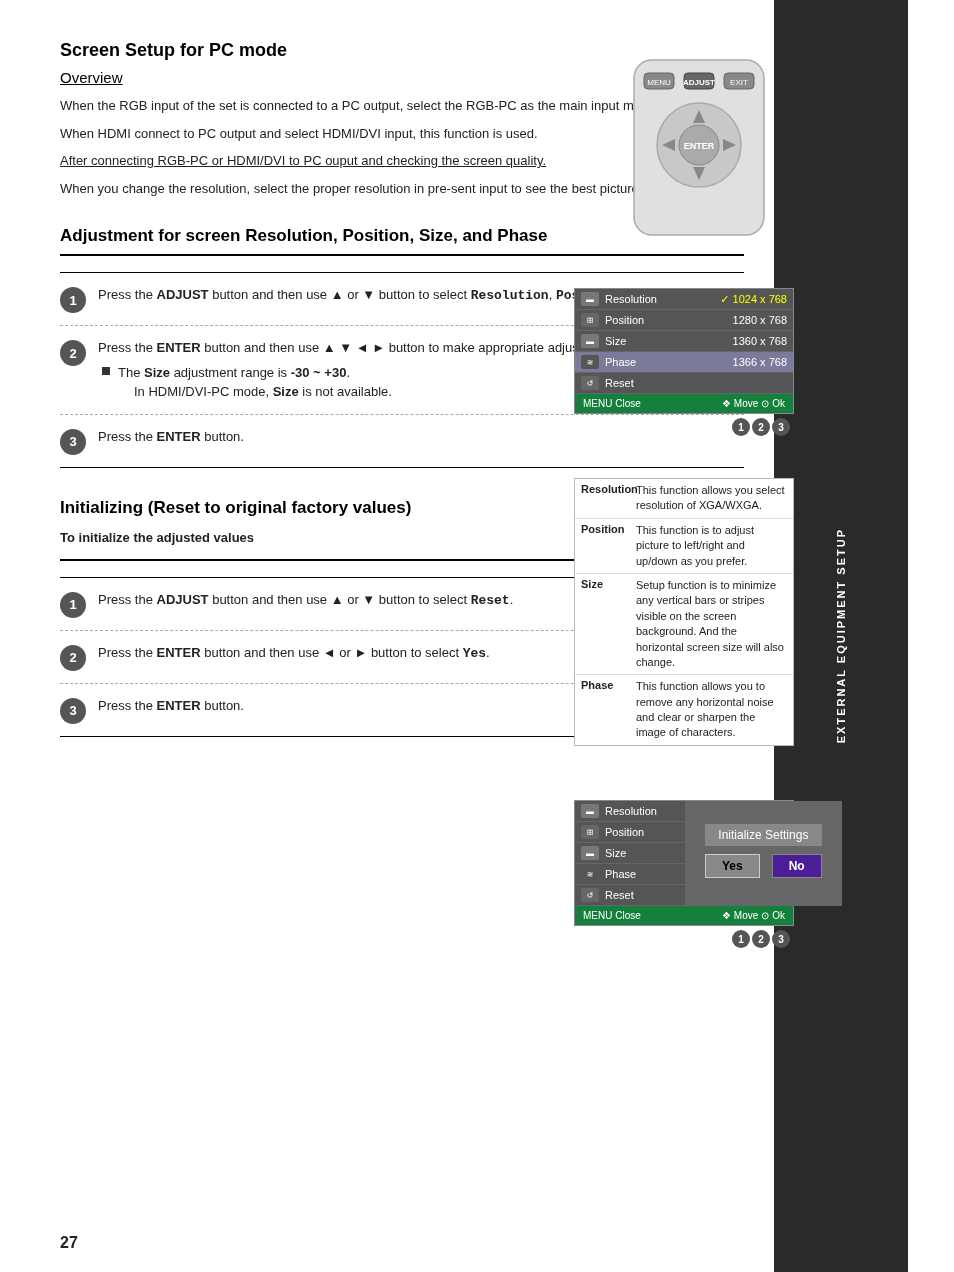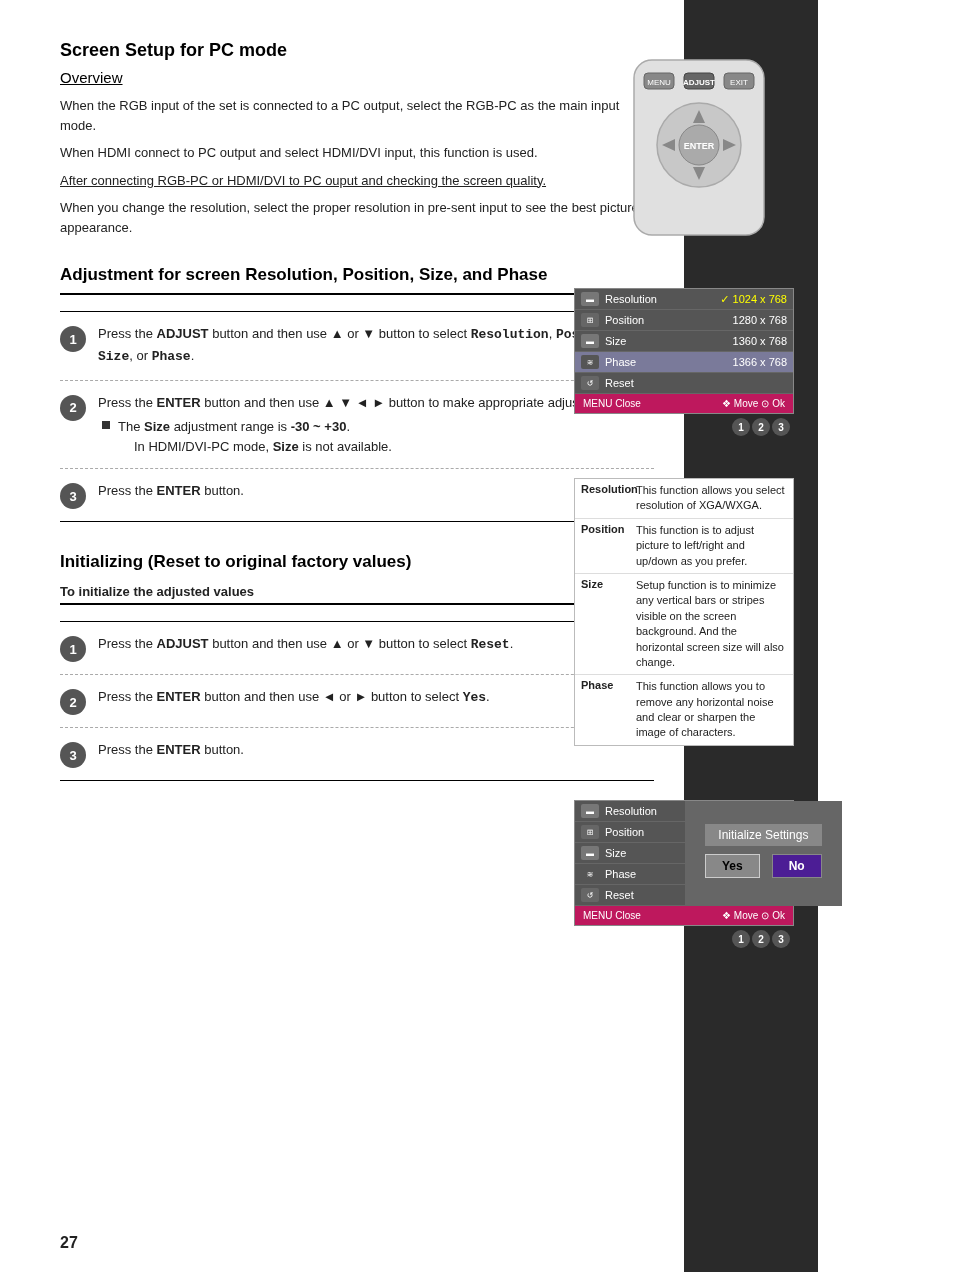--- a/index.html
+++ b/index.html
@@ -8,21 +8,21 @@
       min-height: 1272px;
       background: #fff;
       font-family: Arial, Helvetica, sans-serif;
       font-size: 13px;
       color: #222;
       position: relative;
     }
 
     .page-container {
       display: flex;
-      width: 818px;
+      width: 908px;
       min-height: 1272px;
     }
 
     .main-content {
       flex: 1;
       padding: 40px 30px 40px 60px;
       max-width: 820px;
     }
 
     .right-sidebar {
@@ -216,21 +216,21 @@
     .menu-row-value {
       font-size: 11px;
       color: #fff;
     }
 
     .menu-footer {
       display: flex;
       justify-content: space-between;
       padding: 4px 8px;
       font-size: 10px;
-      background: #be185d;
+      background: #15803d;
     }
 
     
     .step-circles {
       display: flex;
       justify-content: flex-end;
       margin-top: 4px;
       margin-right: 4px;
     }
 
@@ -378,21 +378,21 @@
           <div class="step-content">
             Press the <b>ENTER</b> button.
           </div>
         </div>
 
       </div>
     </div>
 
     <div class="initialize-section">
       <h2 class="adjustment-title">Initializing (Reset to original factory values)</h2>
-      <p class="initialize-subtitle" style="margin-top:12px;margin-bottom:4px;">To initialize the adjusted values</p>
+      <p class="initialize-subtitle" style="margin-top:12px;margin-bottom:14px;">To initialize the adjusted values</p>
       <hr class="section-divider">
 
       <div class="steps-container">
 
         <div class="step">
           <div class="step-number">1</div>
           <div class="step-content">
             Press the <b>ADJUST</b> button and then use ▲ or ▼ button to select <span class="bold-special">Reset</span>.
           </div>
         </div>

